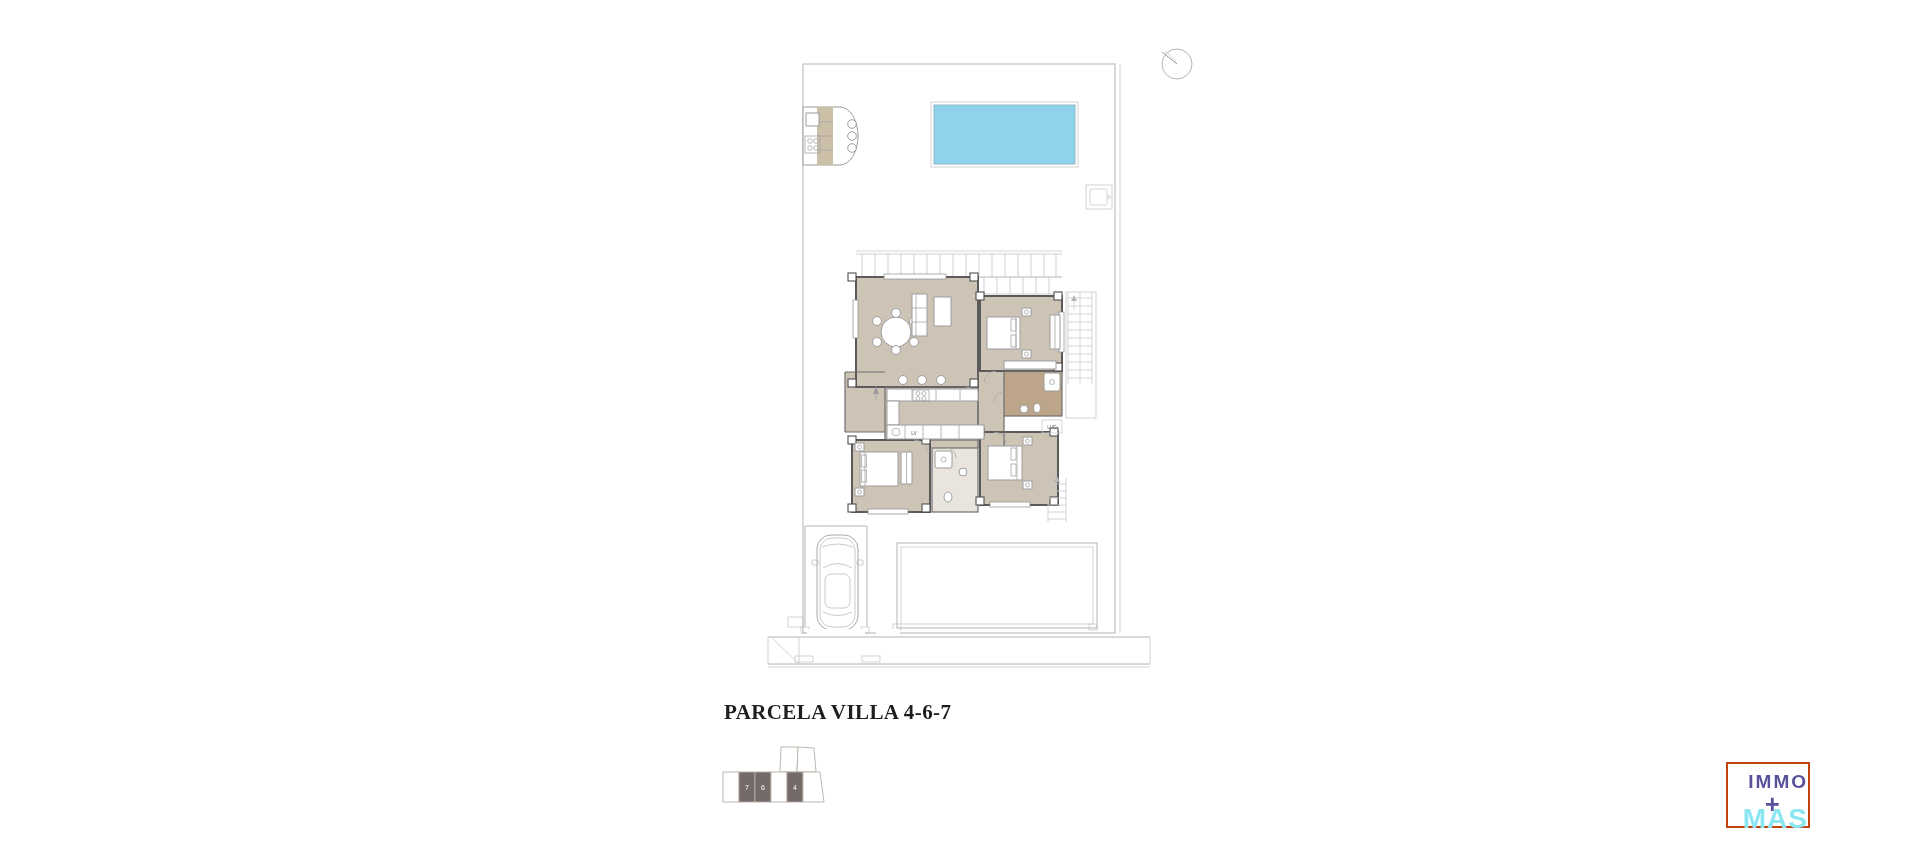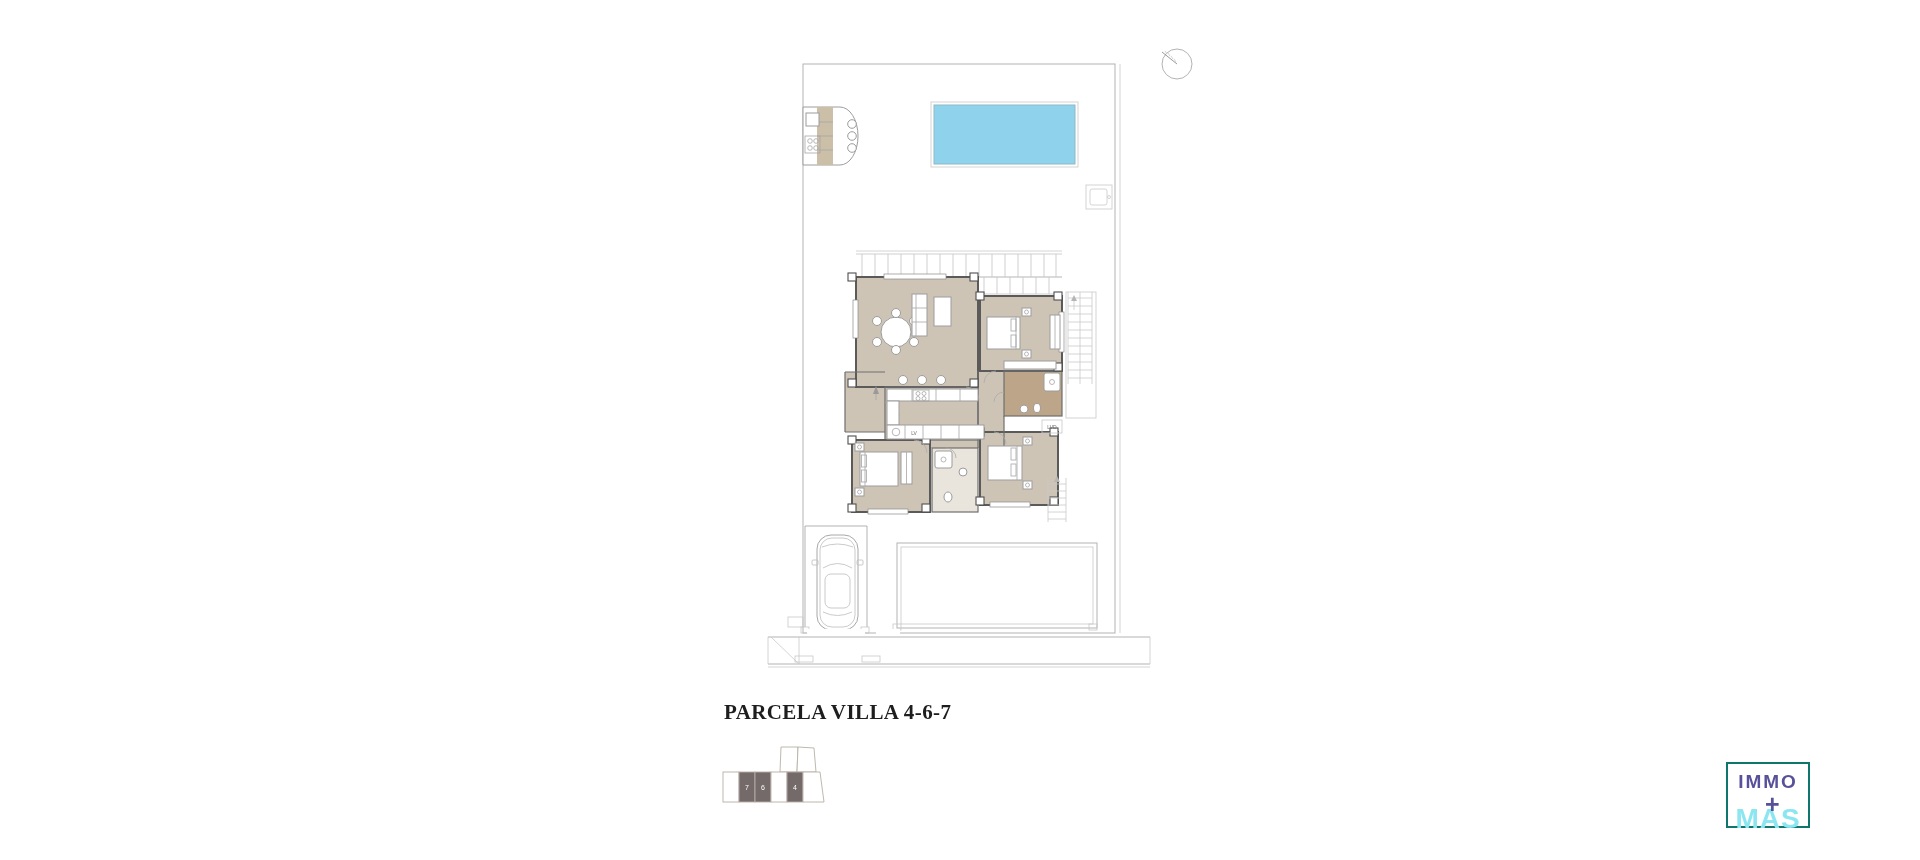--- a/index.html
+++ b/index.html
@@ -1,21 +1,21 @@
 <!DOCTYPE html>
 <html><head>
 <meta charset="utf-8">
 <style>
   html,body{margin:0;padding:0;background:#fff;}
   .canvas{position:relative;width:1828px;height:860px;background:#ffffff;overflow:hidden;
           font-family:"Liberation Sans",sans-serif;}
   .plan-title{position:absolute;left:724px;top:700px;font-family:"Liberation Serif",serif;
               font-size:21px;font-weight:600;color:#1e1e1e;letter-spacing:.4px;}
-  .logo{position:absolute;left:1726px;top:762px;width:84px;height:66px;border:2px solid #0f766e;
-        background:#fff;text-align:center;box-sizing:border-box;}
+  .logo{position:absolute;left:1726px;top:762px;width:84px;height:66px;border:2px solid #c2410c;
+        background:#fff;text-align:right;box-sizing:border-box;}
   .logo-top{margin-top:8px;font-size:19px;font-weight:800;letter-spacing:2px;color:#57509A;line-height:1;}
   .logo-bottom{margin-top:15px;font-size:28px;font-weight:800;letter-spacing:1px;color:#8BE6F2;line-height:.9;}
   .logo-plus{position:absolute;left:37px;top:28px;font-size:25px;font-weight:800;color:#57509A;line-height:1;}
   svg .ln{fill:none;stroke:#b3b3b3;stroke-width:1;}
   svg .lnt{fill:none;stroke:#c9c9c9;stroke-width:.8;}
   svg .wall{fill:none;stroke:#5a5a5a;stroke-width:2;}
   svg .wallin{fill:none;stroke:#6e6e6e;stroke-width:1.2;}
   svg .fur{fill:#fff;stroke:#9c9c9c;stroke-width:1;}
   svg .furl{fill:none;stroke:#a6a6a6;stroke-width:.8;}
   svg .pillar{fill:#fff;stroke:#4f4f4f;stroke-width:1.1;}

